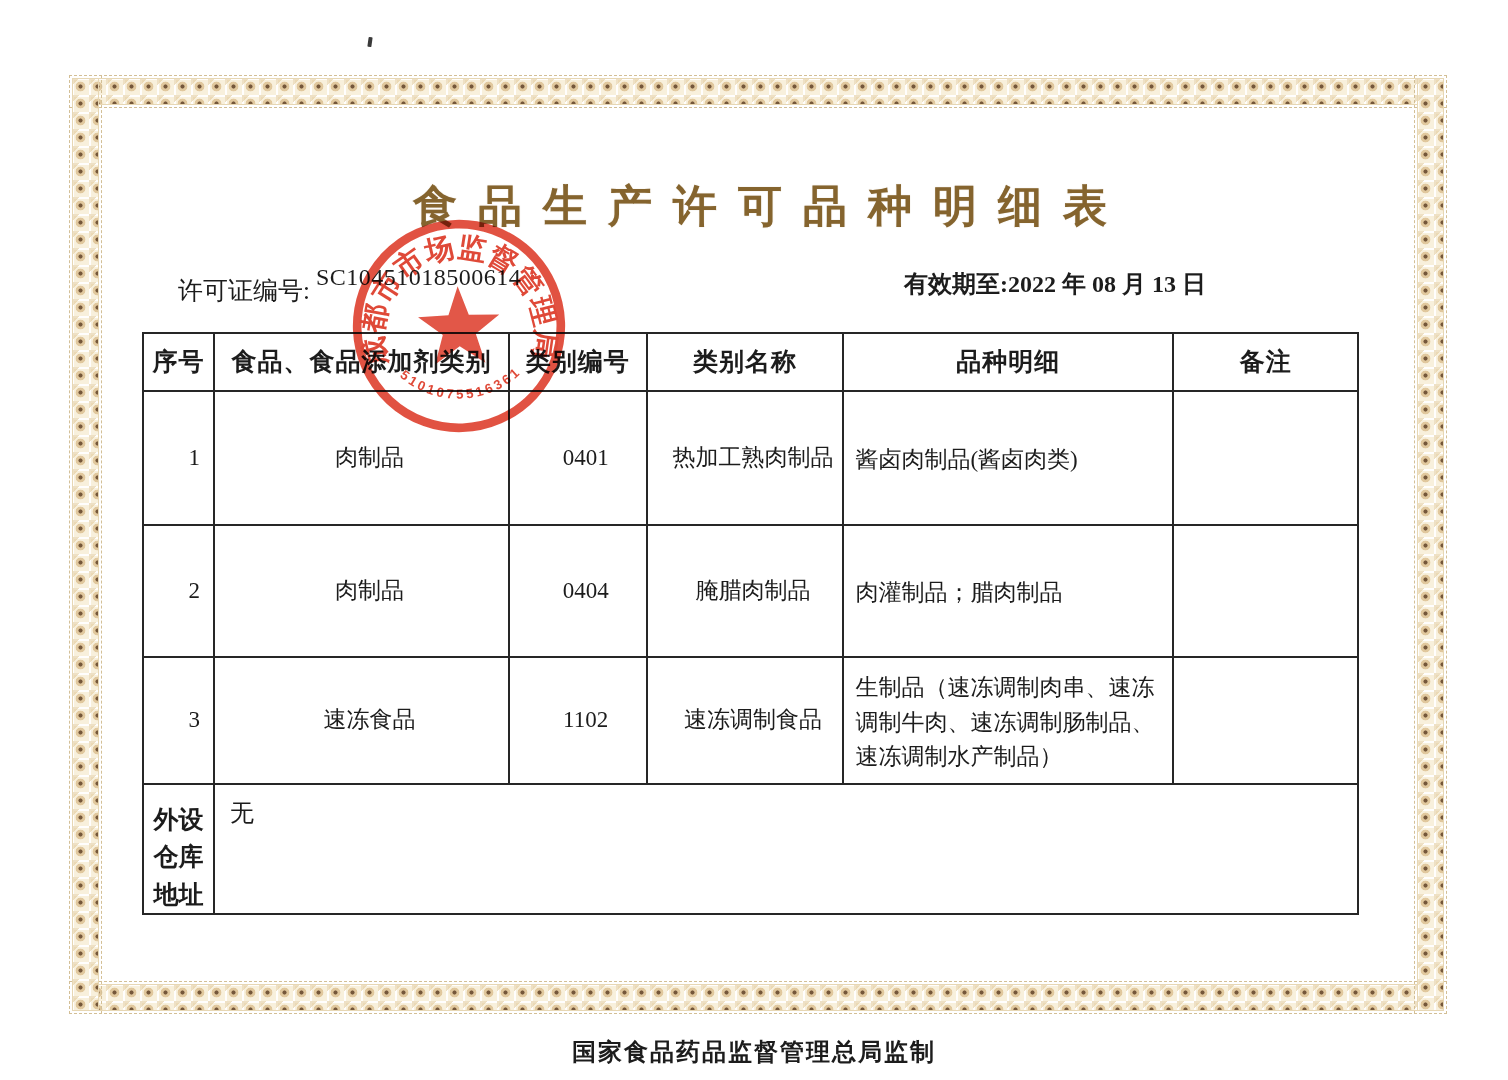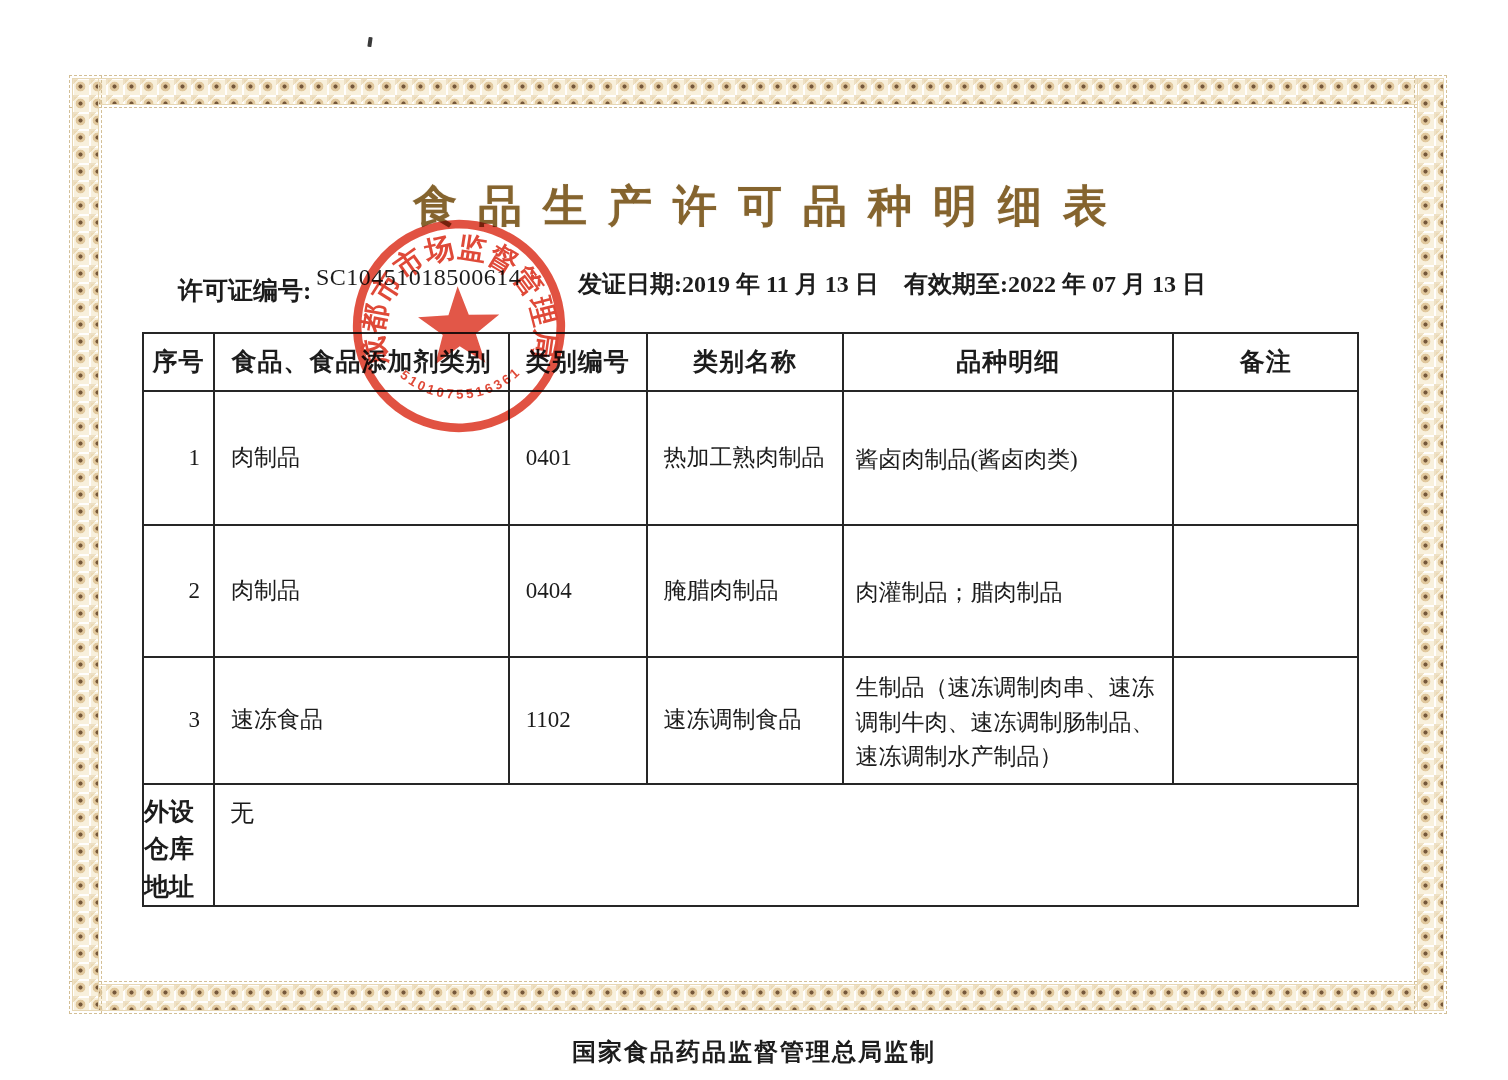--- a/index.html
+++ b/index.html
@@ -35,49 +35,49 @@
   .doc-title{
     position:absolute; left:104px; top:152px; width:1312px;
     text-align:center; font-size:44px; font-weight:bold;
     letter-spacing:21px; text-indent:21px;
     color:#85642e; text-shadow:0 0 1px rgba(133,100,46,.35);margin-top:25px;
   }
   .license-line{
     position:absolute; left:178px; top:262px; width:1240px; height:46px;
     font-size:25px; white-space:nowrap;
   }
-  .license-label{ position:absolute; left:0; top:12px; font-weight:bold; }
+  .license-label{ position:absolute; left:0; top:12px; font-weight:normal; }
   .license-number{ position:absolute; left:138px; top:2px; font-size:24px; letter-spacing:.5px; }
   .license-issue{ position:absolute; left:400px; top:6px; font-weight:bold; font-size:24px; }
   .license-valid{ position:absolute; left:726px; top:6px; font-weight:bold; font-size:24px; }
 
   
   table.license-table{
     position:absolute; left:142px; top:332px; width:1217px;
     border-collapse:collapse; table-layout:fixed;
   }
   .license-table th, .license-table td{
     border:2px solid #262626;
     font-size:23px; line-height:1.5;
     vertical-align:middle;
     overflow:hidden;
   }
   .license-table thead th{
     font-size:25px; font-weight:bold; text-align:center;
     height:58px; letter-spacing:1px;border-radius:23px;
   }
   .cell-no{ text-align:right; padding-right:13px; }
-  .cell-category, .cell-code, .cell-name{ text-align:left; padding-left:16px; }
+  .cell-category, .cell-code, .cell-name{ text-align:center; padding-left:16px; }
   .cell-detail{ text-align:left; padding:13px 8px 8px 11px; }
   .row-item-1 td{ height:134px; }
   .row-item-2 td{ height:132px; }
   .row-item-3 td{ height:104px; }
   .warehouse-row th{
-    height:118px; vertical-align:top; text-align:left;
-    font-size:25px; font-weight:bold; padding-top:8px; line-height:1.5;
+    height:118px; vertical-align:top; text-align:center;
+    font-size:25px; font-weight:bold; padding-top:16px; line-height:1.5;
   }
   .warehouse-row td{
     vertical-align:top; text-align:left; padding:10px 0 0 15px; font-size:24px;
   }
 
   
   .stamp{
     position:absolute; left:347px; top:214px; width:224px; height:224px;
     mix-blend-mode:multiply; opacity:.93; z-index:6;
     transform:rotate(-2deg);
@@ -98,22 +98,21 @@
 <div class="frame-strip frame-left"></div>
 <div class="frame-strip frame-right"></div>
 
 <div class="ink-speck"></div>
 
 <div class="doc-title">食品生产许可品种明细表</div>
 
 <div class="license-line">
   <span class="license-label">许可证编号:</span>
   <span class="license-number">SC10451018500614</span>
-  <span class="license-issue">发证日期:2019 年 11 月 13 日</span>
-  <span class="license-valid">有效期至:2022 年 07 月 13 日</span>
+  <span class="license-valid">有效期至:2022 年 08 月 13 日</span>
 </div>
 
 <table class="license-table">
   <colgroup>
     <col style="width:5.85%">
       <col style="width:24.25%">
       <col style="width:11.35%">
     <col style="width:16.2%">
       <col style="width:27.15%">
       <col style="width:15.2%">

